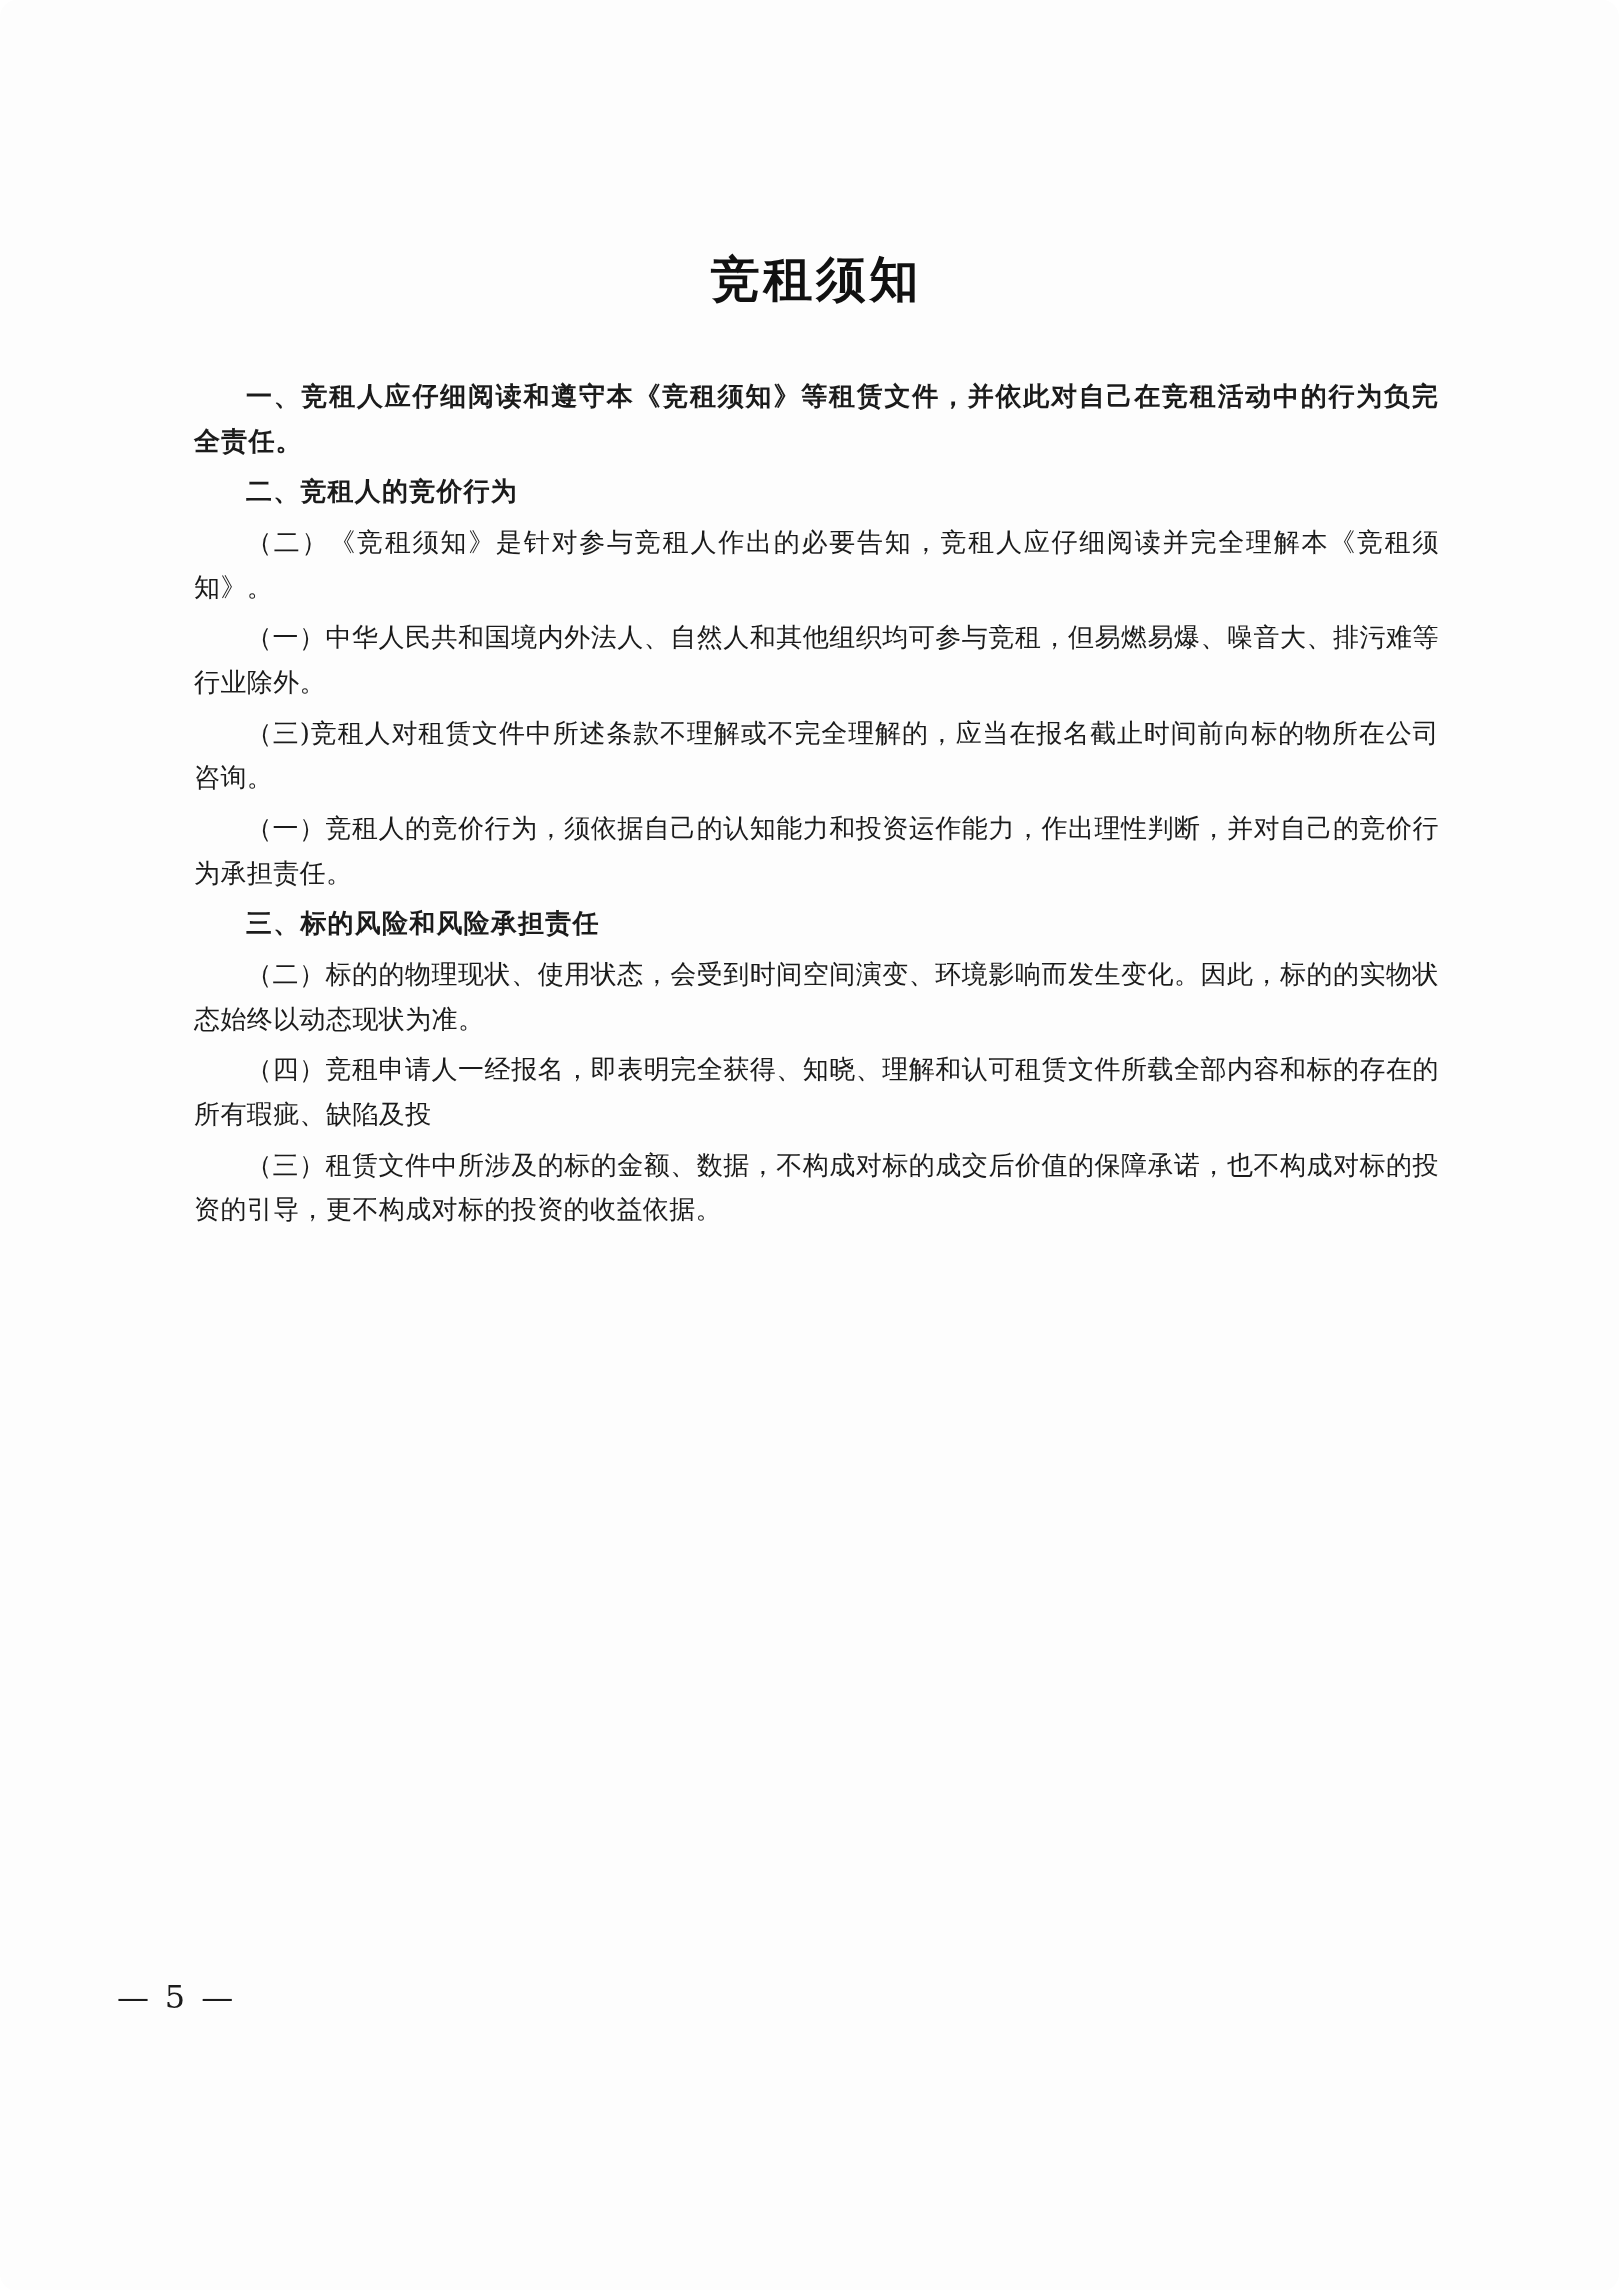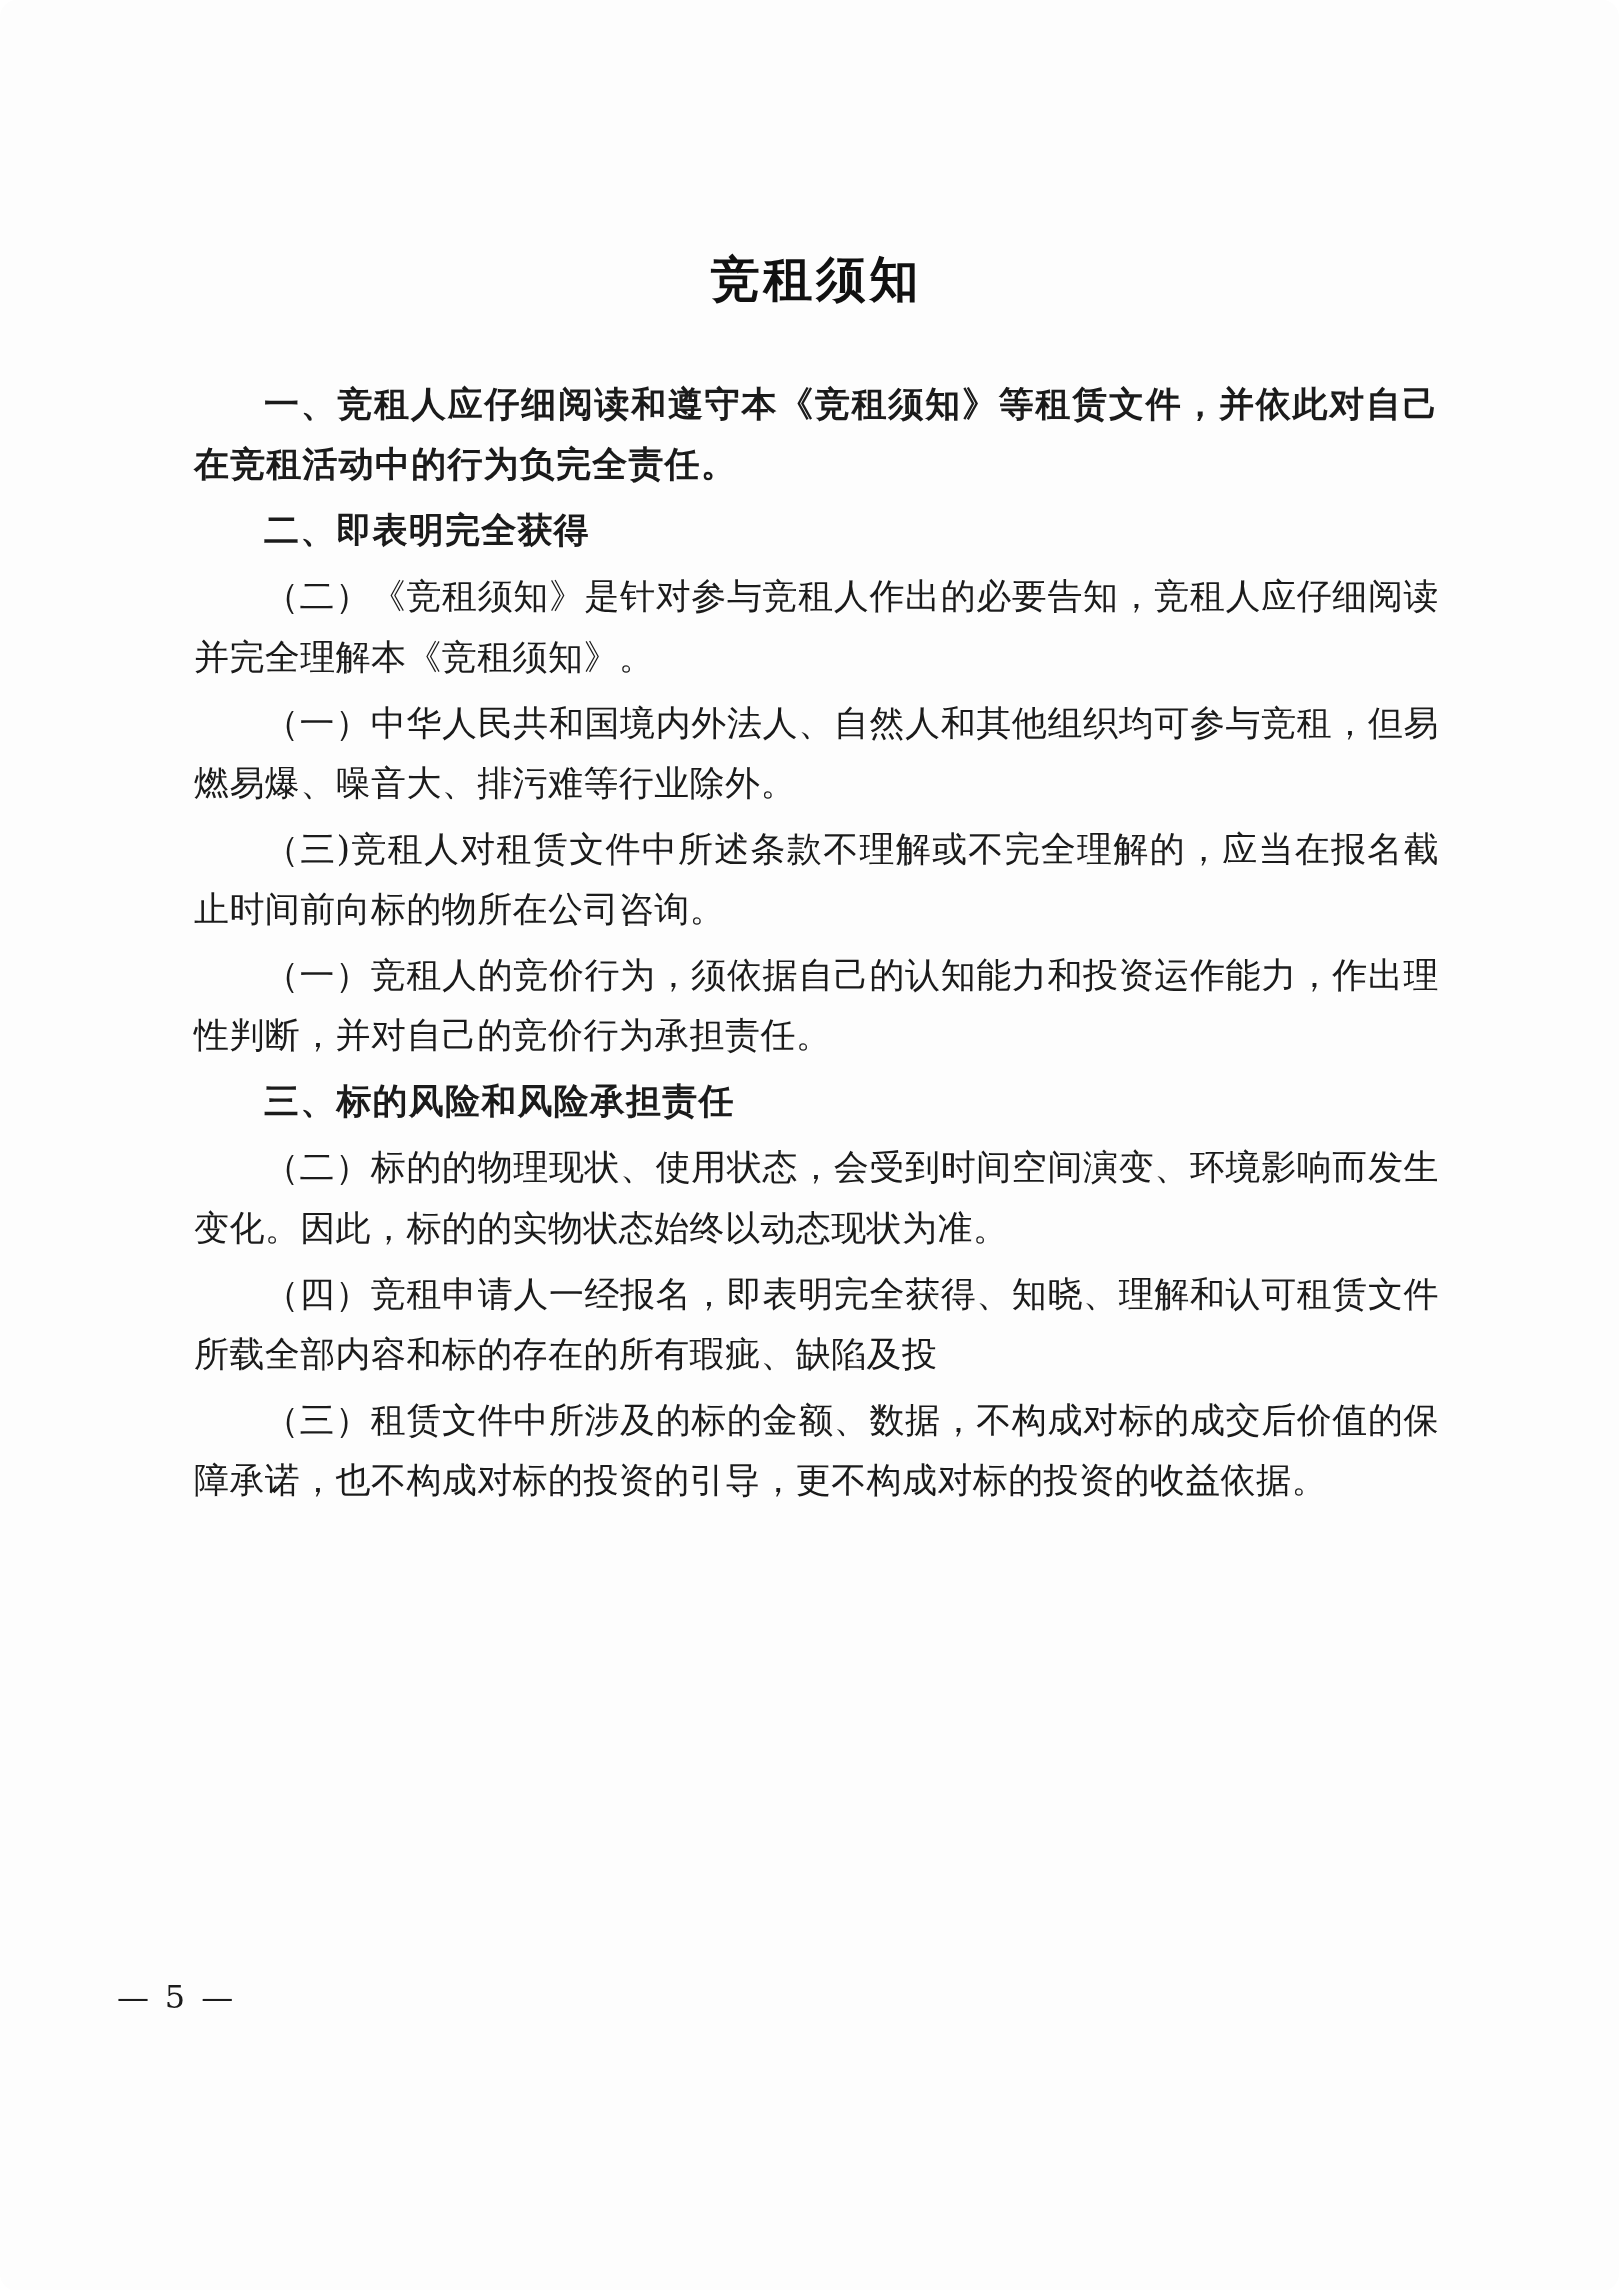--- a/index.html
+++ b/index.html
@@ -34,21 +34,21 @@
     font-family: "DejaVu Serif", "Liberation Serif", serif;
     font-weight: bold;
     font-size: 49px;
     text-align: center;
     letter-spacing: 3.9px;
     margin: 0 0 61px 0;
     color: #111;
   }
   p.para {
     margin: 0 0 5.9px 0;
-    font-size: 35px;
+    font-size: 26px;
     line-height: 1.72;
     text-align: justify;
     text-justify: inter-ideograph;
     text-indent: 2em;
     color: #1b1b1b;
     letter-spacing: 0.4px;
   }
   p.heading {
     font-weight: bold;
     letter-spacing: 1.2px;
@@ -67,21 +67,21 @@
 </style>
 </head>
 <body>
 
 <div class="page">
   <div class="content">
 
     <h1 class="doc-title">竞租须知</h1>
 
     <p class="para heading">一、竞租人应仔细阅读和遵守本《竞租须知》等租赁文件，并依此对自己在竞租活动中的行为负完全责任。</p>
-    <p class="para heading">二、即表明完全获得</p>
+    <p class="para heading">二、竞租人的竞价行为</p>
     <p class="para">（二）《竞租须知》是针对参与竞租人作出的必要告知，竞租人应仔细阅读并完全理解本《竞租须知》。</p>
     <p class="para">（一）中华人民共和国境内外法人、自然人和其他组织均可参与竞租，但易燃易爆、噪音大、排污难等行业除外。</p>
     <p class="para">（三)竞租人对租赁文件中所述条款不理解或不完全理解的，应当在报名截止时间前向标的物所在公司咨询。</p>
     <p class="para">（一）竞租人的竞价行为，须依据自己的认知能力和投资运作能力，作出理性判断，并对自己的竞价行为承担责任。</p>
     <p class="para heading">三、标的风险和风险承担责任</p>
     <p class="para">（二）标的的物理现状、使用状态，会受到时间空间演变、环境影响而发生变化。因此，标的的实物状态始终以动态现状为准。</p>
     <p class="para">（四）竞租申请人一经报名，即表明完全获得、知晓、理解和认可租赁文件所载全部内容和标的存在的所有瑕疵、缺陷及投</p>
     <p class="para">（三）租赁文件中所涉及的标的金额、数据，不构成对标的成交后价值的保障承诺，也不构成对标的投资的引导，更不构成对标的投资的收益依据。</p>
 
   </div>

